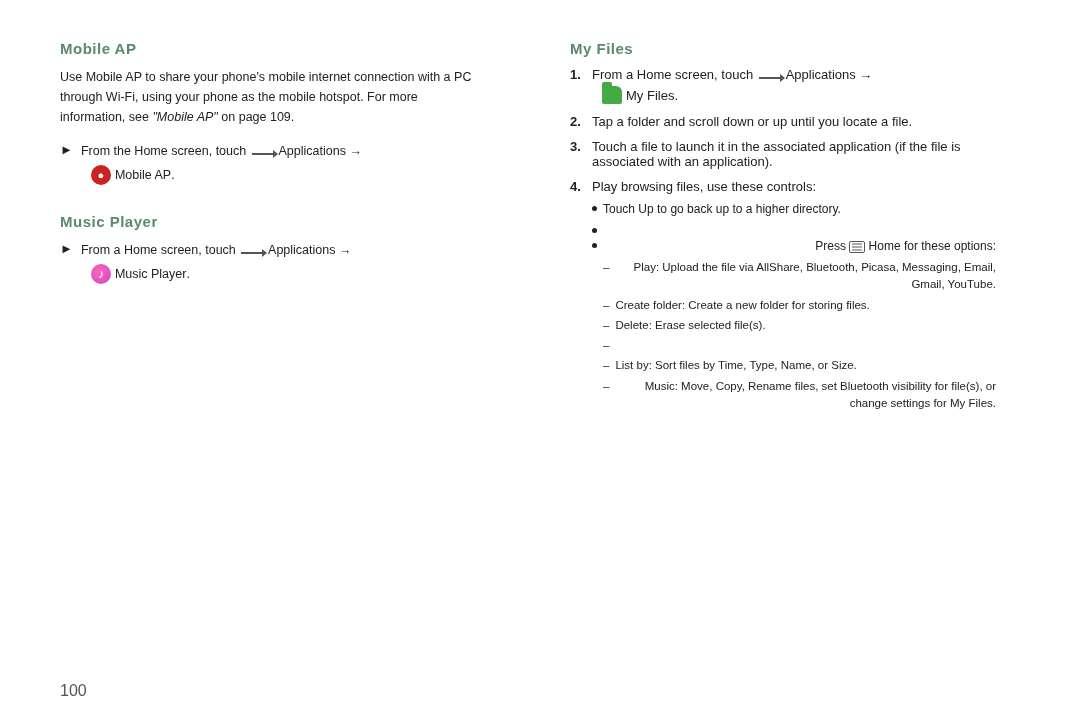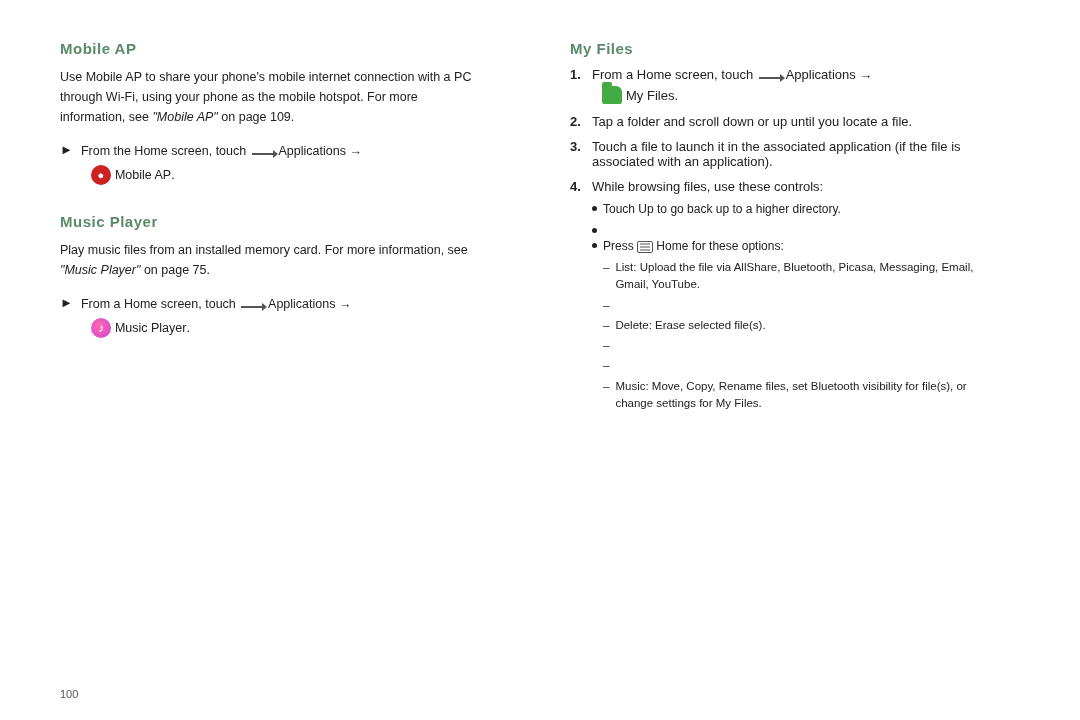--- a/index.html
+++ b/index.html
@@ -182,20 +182,21 @@
     .num {
       font-weight: bold;
       font-size: 13px;
       min-width: 16px;
       flex-shrink: 0;
     }
     .sub-bullets {
       list-style: none;
       padding: 0;
       margin-top: 6px;
+      text-align: right;
     }
     .sub-bullet {
       display: flex;
       align-items: flex-start;
       gap: 6px;
       margin-bottom: 4px;
       font-size: 12px;
       line-height: 1.5;
     }
     .sub-bullet .dot {
@@ -218,21 +219,21 @@
       margin-bottom: 3px;
       font-size: 11.5px;
       line-height: 1.5;
     }
     .dash {
       flex-shrink: 0;
       margin-top: 0;
     }
     .page-footer {
       padding: 10px 56px 20px 60px;
-      font-size: 11px;
+      font-size: 16px;
       color: #555;
     }
     .icon-ap-container {
       display: flex;
       align-items: center;
       margin-top: 4px;
       margin-left: 10px;
     }
     b { font-weight: normal; }
   </style>
@@ -263,25 +264,20 @@
             <span class="icon-mobile-ap">●</span>
             <b>Mobile AP</b>
               <span>.</span>
           </div>
         </div>
       </div>
     </div>
 
     <div class="section">
       <div class="section-title">Music Player</div>
-      <div class="section-body">
-        <span>Play music files from an installed memory card. For more information, see</span>
-        <em>"Music Player"</em>
-        <span>on page 75.</span>
-      </div>
       <div class="bullet-item">
         <span class="bullet-arrow">►</span>
         <div class="bullet-content">
           <span>From a Home screen, touch</span>
           <span class="apps-arrow">
             <span class="arrow-line"></span>
           </span>
           <b>Applications →</b>
           <br>
           <div class="icon-ap-container">
@@ -325,21 +321,21 @@
         </li>
 
         <li class="numbered-item">
           <span class="num">3.</span>
           <div>Touch a file to launch it in the associated application (if the file is associated with an application).</div>
         </li>
 
         <li class="numbered-item">
           <span class="num">4.</span>
           <div>
-            <span>While browsing files, use these controls:</span>
+            <span>Play browsing files, use these controls:</span>
             <ul class="sub-bullets">
 
               <li class="sub-bullet">
                 <span class="dot"></span>
                 <span>Touch <b>Up</b> to go back up to a higher directory.</span>
               </li>
 
               <li class="sub-bullet">
                 <span class="dot"></span>
               </li>
@@ -353,34 +349,36 @@
                       <span class="menu-line"></span>
                       <span class="menu-line"></span>
                       <span class="menu-line"></span>
                     </span>
                   </span>
                   <b>Home</b> for these options:
 
                   <ul class="sub-sub-bullets">
                     <li class="sub-sub-bullet">
                       <span class="dash">–</span>
-                      <span><b>List</b>: Upload the file via AllShare, Bluetooth, Picasa, Messaging, Email, Gmail, YouTube.</span>
-                    </li>
-                    <li class="sub-sub-bullet">
-                      <span class="dash">–</span>
+                      <span><b>Play</b>: Upload the file via AllShare, Bluetooth, Picasa, Messaging, Email, Gmail, YouTube.</span>
+                    </li>
+                    <li class="sub-sub-bullet">
+                      <span class="dash">–</span>
+                      <span><b>Create folder</b>: Create a new folder for storing files.</span>
                     </li>
                     <li class="sub-sub-bullet">
                       <span class="dash">–</span>
                       <span><b>Delete</b>: Erase selected file(s).</span>
                     </li>
                     <li class="sub-sub-bullet">
                       <span class="dash">–</span>
                     </li>
                     <li class="sub-sub-bullet">
                       <span class="dash">–</span>
+                      <span><b>List by</b>: Sort files by Time, Type, Name, or Size.</span>
                     </li>
                     <li class="sub-sub-bullet">
                       <span class="dash">–</span>
                       <span><b>Music</b>: Move, Copy, Rename files, set Bluetooth visibility for file(s), or change settings for My Files.</span>
                     </li>
                   </ul>
                 </div>
               </li>
 
             </ul>

